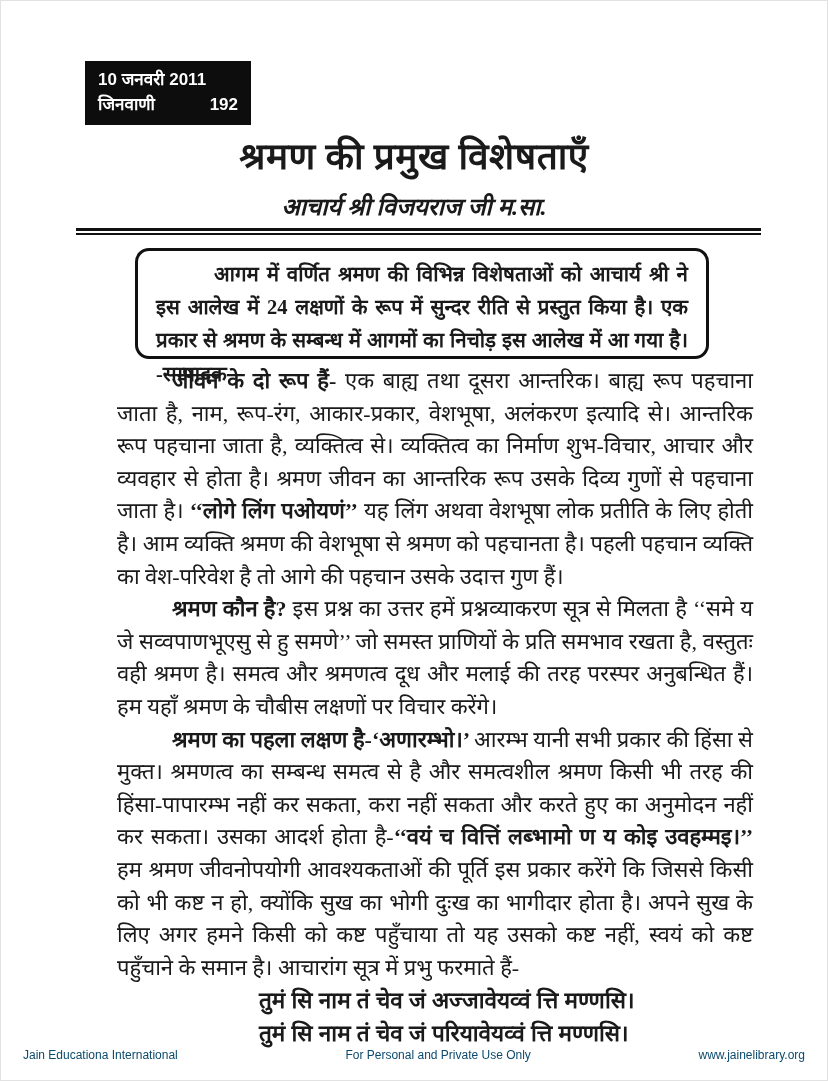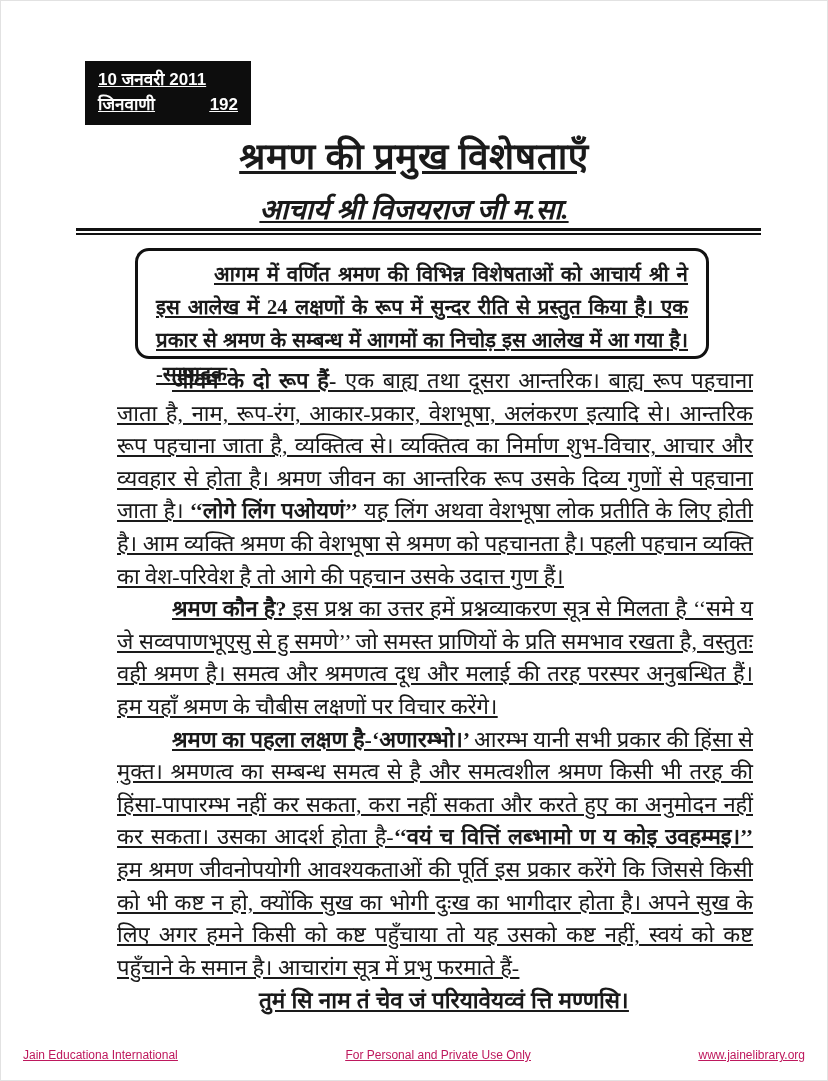--- a/index.html
+++ b/index.html
@@ -1,15 +1,15 @@
 <!DOCTYPE html>
 <html lang="hi"><head>
 <meta charset="utf-8">
 <style>
-  * { margin: 0; padding: 0; box-sizing: border-box; text-decoration: underline; }
+  * { margin: 0; padding: 0; box-sizing: border-box; }
   html, body { background: #fff; }
   body {
     width: 828px; height: 1081px;
     font-family: "Liberation Serif", serif;
     color: #1a1a1a;
     overflow: hidden;
   }
   .page {
     position: relative;
     width: 828px; height: 1081px;
@@ -28,21 +28,21 @@
   .stamp-row2 { display: flex; justify-content: space-between; gap: 24px; }
   
   .title {
     position: absolute; top: 128px; left: 0; right: 0;
     text-align: center;
     font-size: 37px; font-weight: bold; letter-spacing: 0.5px;
   }
   .author {
     position: absolute; top: 188px; left: 0; right: 0;
     text-align: center;
-    font-size: 28px; font-weight: bold; font-style: italic;
+    font-size: 24px; font-weight: bold; font-style: italic;
   }
   
   .rule {
     position: absolute; top: 227px; left: 75px; right: 66px;
     border-top: 3px solid #111;
     border-bottom: 2px solid #111;
     height: 7px;
   }
   
   .note-box {
@@ -70,21 +70,21 @@
     font-family: "Liberation Sans", sans-serif;
     font-weight: bold; font-size: 22.5px; line-height: 33px;
     text-indent: 0;
   }
   
   .footer {
     position: absolute; left: 0; right: 0; bottom: 18px;
     display: flex; justify-content: space-between;
     padding: 0 22px;
     font-family: "Liberation Sans", sans-serif;
-    font-size: 12px; color: #be185d;
+    font-size: 12px; color: #0c4a6e;
   }
 </style>
 </head>
 <body>
 
 <div class="page">
 
   <div class="stamp">
     <div>10 जनवरी 2011</div>
     <div class="stamp-row2">
@@ -103,20 +103,21 @@
   </div>
 
   <div class="body-copy">
     <p><span class="lead">जीवन के दो रूप हैं- </span><span>एक बाह्य तथा दूसरा आन्तरिक। बाह्य रूप पहचाना जाता है, नाम, रूप-रंग, आकार-प्रकार, वेशभूषा, अलंकरण इत्यादि से। आन्तरिक रूप पहचाना जाता है, व्यक्तित्व से। व्यक्तित्व का निर्माण शुभ-विचार, आचार और व्यवहार से होता है। श्रमण जीवन का आन्तरिक रूप उसके दिव्य गुणों से पहचाना जाता है। </span><span class="inline-quote">‘‘लोगे लिंग पओयणं’’</span><span> यह लिंग अथवा वेशभूषा लोक प्रतीति के लिए होती है। आम व्यक्ति श्रमण की वेशभूषा से श्रमण को पहचानता है। पहली पहचान व्यक्ति का वेश-परिवेश है तो आगे की पहचान उसके उदात्त गुण हैं।</span></p>
 
     <p><span class="lead">श्रमण कौन है? </span><span>इस प्रश्न का उत्तर हमें प्रश्नव्याकरण सूत्र से मिलता है ‘‘समे य जे सव्वपाणभूएसु से हु समणे’’ जो समस्त प्राणियों के प्रति समभाव रखता है, वस्तुतः वही श्रमण है। समत्व और श्रमणत्व दूध और मलाई की तरह परस्पर अनुबन्धित हैं। हम यहाँ श्रमण के चौबीस लक्षणों पर विचार करेंगे।</span></p>
 
     <p><span class="lead">श्रमण का पहला लक्षण है-‘अणारम्भो।’ </span><span>आरम्भ यानी सभी प्रकार की हिंसा से मुक्त। श्रमणत्व का सम्बन्ध समत्व से है और समत्वशील श्रमण किसी भी तरह की हिंसा-पापारम्भ नहीं कर सकता, करा नहीं सकता और करते हुए का अनुमोदन नहीं कर सकता। उसका आदर्श होता है-</span><span class="inline-quote">‘‘वयं च वित्तिं लब्भामो ण य कोइ उवहम्मइ।’’</span><span> हम श्रमण जीवनोपयोगी आवश्यकताओं की पूर्ति इस प्रकार करेंगे कि जिससे किसी को भी कष्ट न हो, क्योंकि सुख का भोगी दुःख का भागीदार होता है। अपने सुख के लिए अगर हमने किसी को कष्ट पहुँचाया तो यह उसको कष्ट नहीं, स्वयं को कष्ट पहुँचाने के समान है। आचारांग सूत्र में प्रभु फरमाते हैं-</span></p>
 
     <div class="verses">
+      <div>तुमं सि नाम तं चेव जं अज्जावेयव्वं त्ति मण्णसि।</div>
       <div>तुमं सि नाम तं चेव जं परियावेयव्वं त्ति मण्णसि।</div>
     </div>
 
   </div>
 
   <div class="footer">
     <span>Jain Educationa International</span>
     <span>For Personal and Private Use Only</span>
     <span>www.jainelibrary.org</span>
   </div>

